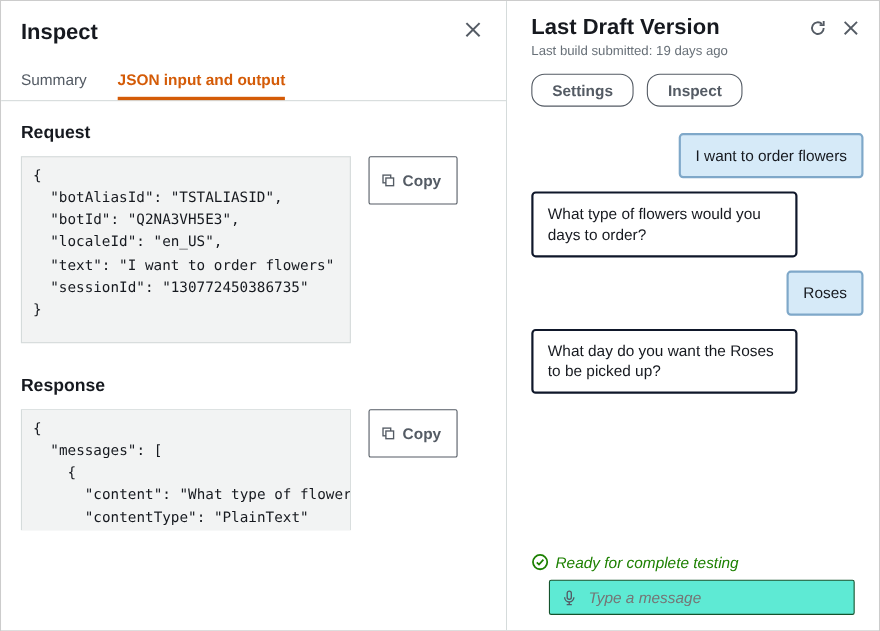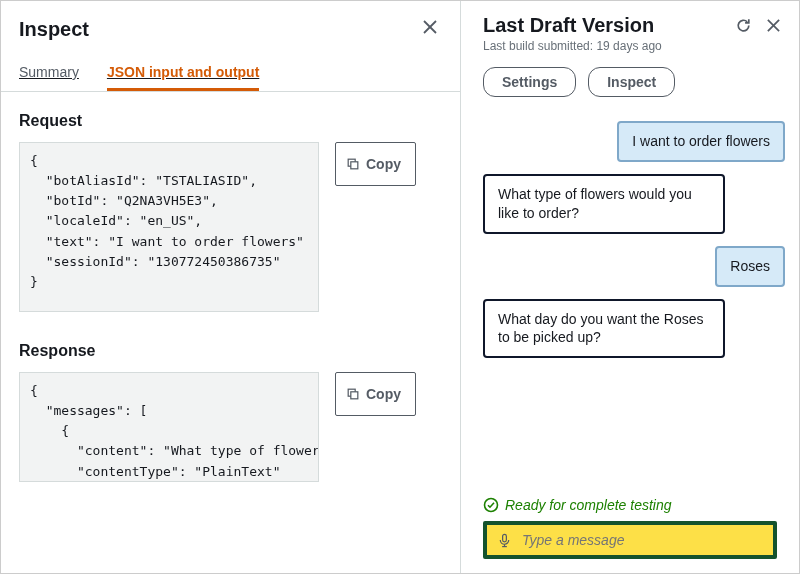--- a/index.html
+++ b/index.html
@@ -40,21 +40,20 @@
     font-size: 18px;
     color: #545b64;
     cursor: pointer;
     padding: 4px;
   }
   .tabs {
     display: flex;
     border-bottom: 1px solid #d5dbdb;
     padding: 0 18px;
     gap: 28px;
-    text-decoration: underline;
   }
   .tab {
     padding: 10px 0 8px 0;
     font-size: 14px;
     color: #545b64;
     cursor: pointer;
     border-bottom: 3px solid transparent;
     font-weight: 500;
   }
   .tab.active {
@@ -205,27 +204,28 @@
     gap: 6px;
     font-size: 14px;
     color: #1d8102;
     font-style: italic;
   }
   .status-bar svg { width: 16px; height: 16px; }
   .input-row {
     padding: 0 22px 14px 22px;
   }
   .input-box {
-    border: 4px solid #14532d;
+    border: 1px solid #14532d;
     border-radius: 2px;
     display: flex;
     align-items: center;
     gap: 10px;
     padding: 7px 10px;
-    background: #fde047;
+    background: #5eead4;
+    margin-left: 16px;
   }
   .input-box svg { width: 15px; height: 15px; color: #545b64; }
   .input-box input {
     border: none;
     outline: none;
     flex: 1;
     font-size: 14px;
     font-style: italic;
     color: #687078;
     background: transparent;
@@ -306,21 +306,21 @@
             </svg>
         </span>
       </div>
     </div>
     <div class="right-buttons">
       <button class="btn">Settings</button>
       <button class="btn">Inspect</button>
     </div>
     <div class="chat-area">
       <div class="bubble user">I want to order flowers</div>
-      <div class="bubble bot">What type of flowers would you like to order?</div>
+      <div class="bubble bot">What type of flowers would you days to order?</div>
       <div class="bubble user">Roses</div>
       <div class="bubble bot">What day do you want the Roses to be picked up?</div>
     </div>
     <div class="status-bar">
       <svg viewBox="0 0 16 16" fill="none" stroke="#1d8102" stroke-width="1.6">
           <circle cx="8" cy="8" r="6.5"></circle>
           <path d="M5 8.2l2 2 4-4.5"></path>
         </svg>
       <span>Ready for complete testing</span>
     </div>

